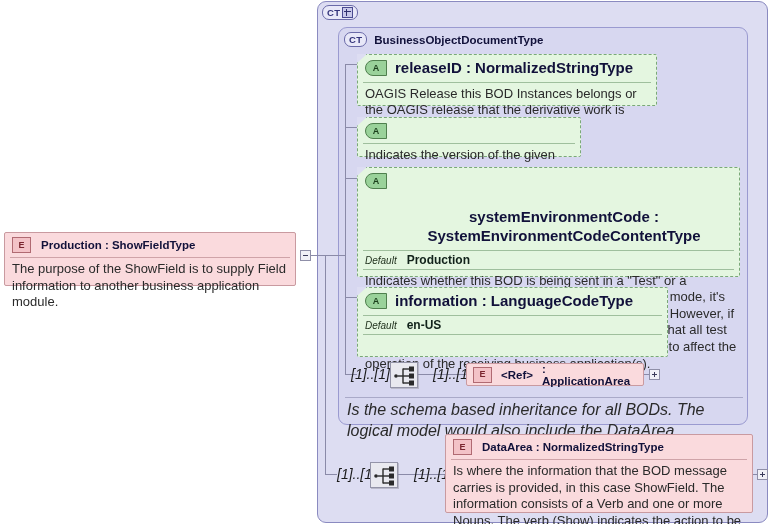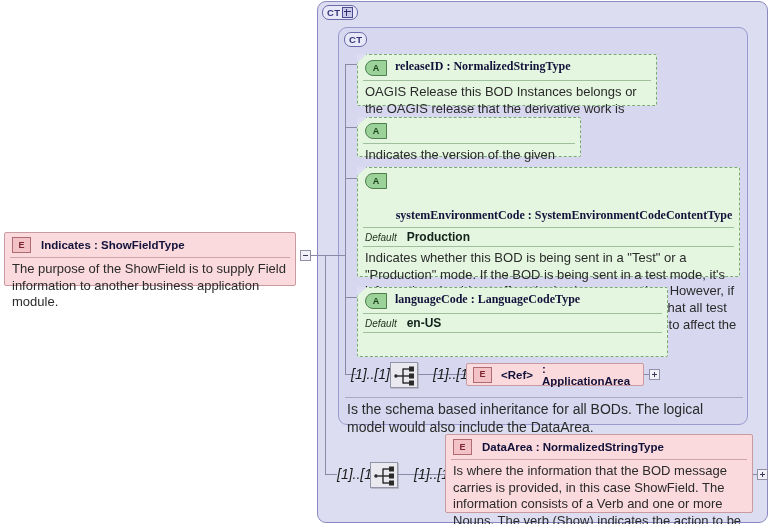--- a/index.html
+++ b/index.html
@@ -121,25 +121,24 @@
     border: 1px solid #4f7f4d;
     border-top-left-radius: 8px;
     border-bottom-left-radius: 8px;
     background: #9ad29a;
     color: #1c3f1c;
     font-size: 9px;
     font-weight: bold;
     line-height: 1;
   }
   .attr-name {
-    font-size: 12px;
+    font-size: 15px;
     font-weight: bold;
     color: #11113a;
     line-height: 1.25;
-    font-family: Liberation Serif, serif;
   }
   .attr-name.centerwrap { text-align: center; }
 
   .rule {
     height: 0;
     border-top: 1px solid #9fbf9d;
     margin: 0 5px;
   }
   .default-row {
     display: flex;
@@ -201,21 +200,22 @@
     border-radius: 2px;
     display: flex;
     align-items: center;
     gap: 9px;
     padding: 3px 8px 3px 6px;
   }
   .ref-lt { font-size: 11.5px; font-weight: bold; color: #11113a; }
 
   
   .annot {
-    font-size: 14px;
+    font-style: italic;
+    font-size: 16px;
     line-height: 1.3;
     color: #2a2a2a;
   }
   .annot-rule {
     height: 0;
     border-top: 1px solid #a9a9c8;
   }
 
   
   .card {
@@ -265,20 +265,21 @@
         <span class="plusglyph"></span>
     </span>
   </div>
 
   <div class="abs ct-inner"></div>
 
   <div class="hdr-row" style="left:344px; top:32px;">
     <span class="badge-ct">
       <span>CT</span>
     </span>
+    <span class="hdr-title">BusinessObjectDocumentType</span>
   </div>
 
   <div class="abs ln ln-v" style="left:345px; top:64px; height:310px;"></div>
 
   <div class="abs ln ln-h" style="left:345px; top:64px; width:12px;"></div>
   <div class="abs ln ln-h" style="left:345px; top:127px; width:12px;"></div>
   <div class="abs ln ln-h" style="left:345px; top:178px; width:12px;"></div>
   <div class="abs ln ln-h" style="left:345px; top:297px; width:12px;"></div>
 
   <div class="abs ln ln-h" style="left:307px; top:255px; width:38px;"></div>
@@ -315,21 +316,21 @@
       <span class="default-value">Production</span>
     </div>
     <div class="rule"></div>
     <div class="doc">Indicates whether this BOD is being sent in a "Test" or a "Production" mode. If the BOD is being sent in a test mode, it's information should not affect the business operation. However, if the BOD is sent in "Production" mode it is assumed that all test has been complete and the contents of the BOD are to affect the operation of the receiving business application(s).</div>
   </div>
 
   <div class="abs attr-box" style="left:357px; top:287px; width:311px; height:70px;">
     <span class="notch"></span>
     <div class="attr-head">
       <span class="badge-a">A</span>
-      <span class="attr-name">languageCode : LanguageCodeType</span>
+      <span class="attr-name">information : LanguageCodeType</span>
     </div>
     <div class="rule"></div>
     <div class="default-row">
       <span class="default-label">Default</span>
       <span class="default-value">en-US</span>
     </div>
     <div class="rule"></div>
   </div>
 
   <span class="card abs" style="left:351px; top:366px;">[1]..[1]</span>
@@ -391,20 +392,20 @@
     </div>
     <div class="rule-pink"></div>
     <div class="doc">Is where the information that the BOD message carries is provided, in this case ShowField. The information consists of a Verb and one or more Nouns. The verb (Show) indicates the action to be performed on the Noun (Field).</div>
   </div>
   <div class="abs ln ln-h" style="left:753px; top:474px; width:5px;"></div>
   <div class="abs pm-box plus" style="left:757px; top:469px;"></div>
 
   <div class="abs elem-box" style="left:4px; top:232px; width:292px; height:54px;">
     <div class="elem-head">
       <span class="badge-e">E</span>
-      <span class="elem-name">Indicates : ShowFieldType</span>
+      <span class="elem-name">Production : ShowFieldType</span>
     </div>
     <div class="rule-pink"></div>
     <div class="doc">The purpose of the ShowField is to supply Field information to another business application module.</div>
   </div>
   <div class="abs pm-box" style="left:300px; top:250px;"></div>
 
 </div>
 
 </body></html>

